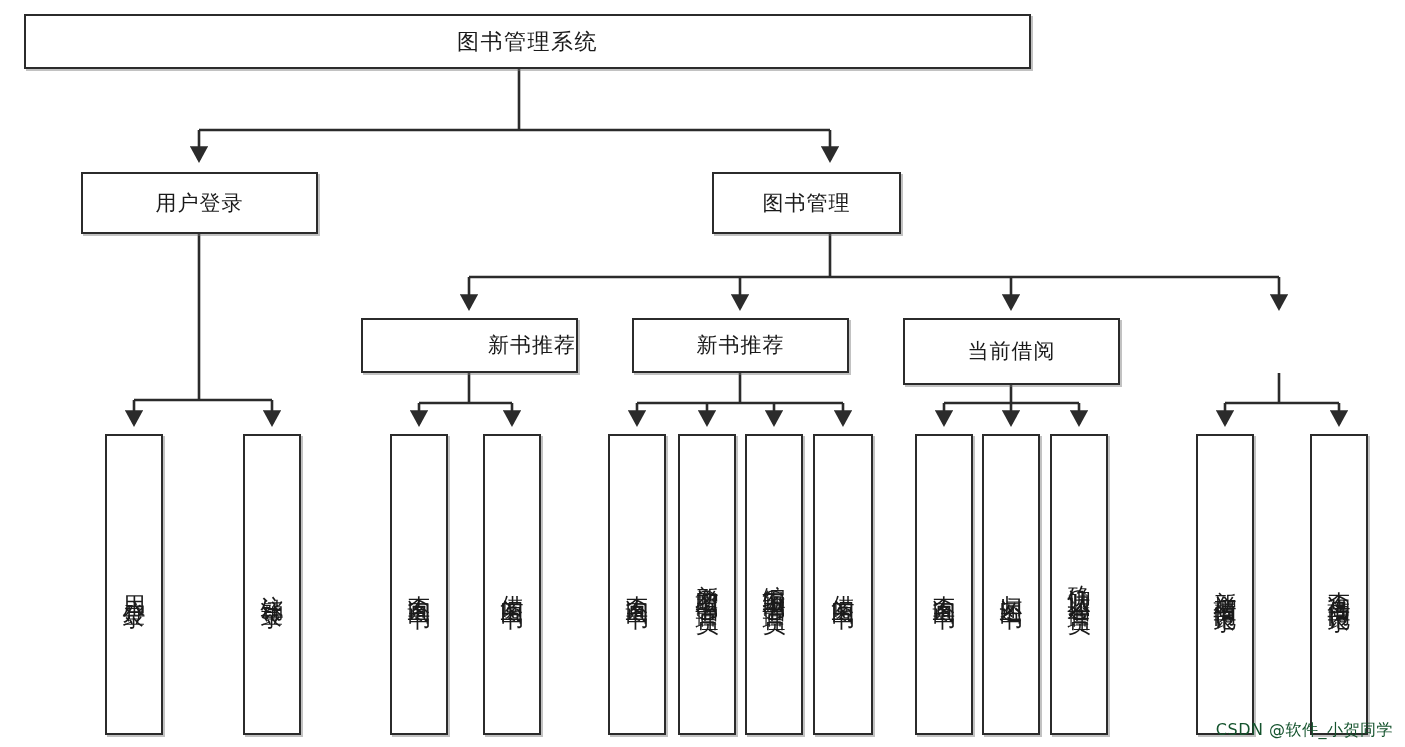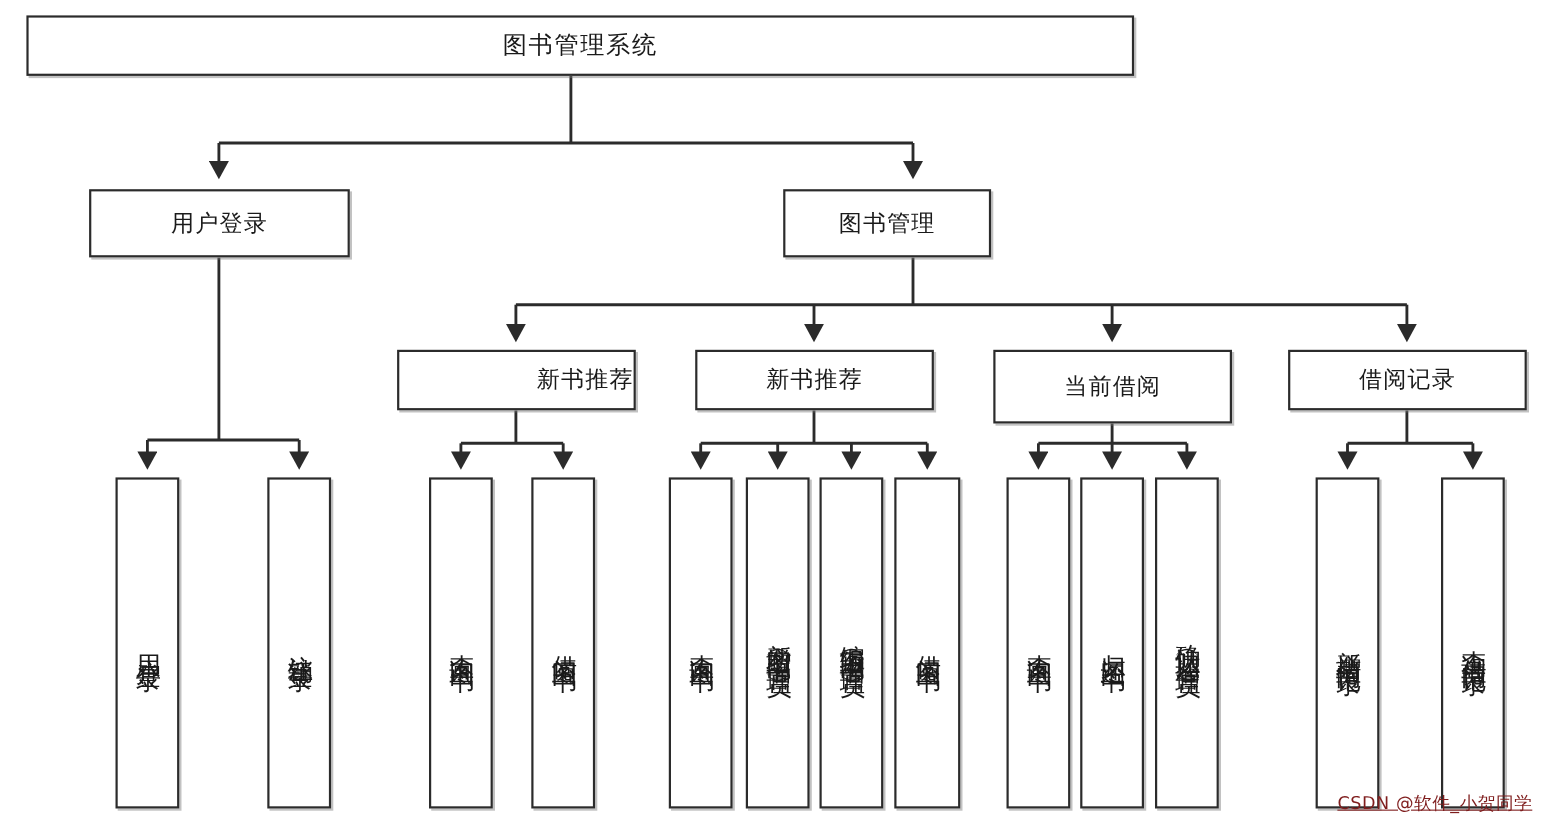--- a/index.html
+++ b/index.html
@@ -63,24 +63,23 @@
     top: 0;
     width: 1405px;
     height: 747px;
     pointer-events: none;
   }
   .watermark {
     position: absolute;
     right: 12px;
     bottom: 6px;
     font-size: 16px;
-    color: #7f1d1d;
+    color: #14532d;
     letter-spacing: 0.5px;
     white-space: nowrap;
-    text-decoration: underline;
   }
 </style>
 </head>
 <body>
 
 <div id="canvas">
 
   <svg class="links" viewBox="0 0 1405 747">
     <defs>
       <marker id="arrow" viewBox="0 0 12 12" refX="9" refY="6" markerWidth="7" markerHeight="7" orient="auto-start-reverse">
@@ -144,23 +143,20 @@
 
   <div class="node h-node shadow" style="left: 361px; top: 318px; width: 217px; height: 55px; justify-content: flex-end;">
     <span class="node-label">新书推荐</span>
   </div>
   <div class="node h-node shadow" style="left: 632px; top: 318px; width: 217px; height: 55px;">
     <span class="node-label">新书推荐</span>
   </div>
   <div class="node h-node shadow" style="left: 903px; top: 318px; width: 217px; height: 67px;">
     <span class="node-label">当前借阅</span>
   </div>
-  <div class="node h-node shadow" style="left: 1171px; top: 318px; width: 217px; height: 55px;">
-    <span class="node-label">借阅记录</span>
-  </div>
 
   <div class="node v-node shadow" style="left: 105px; top: 434px; width: 58px; height: 301px;">
     <span class="node-label">用户登录</span>
   </div>
   <div class="node v-node shadow" style="left: 243px; top: 434px; width: 58px; height: 301px;">
     <span class="node-label">注销登录</span>
   </div>
   <div class="node v-node shadow" style="left: 390px; top: 434px; width: 58px; height: 301px;">
     <span class="node-label">查询图书</span>
   </div>

